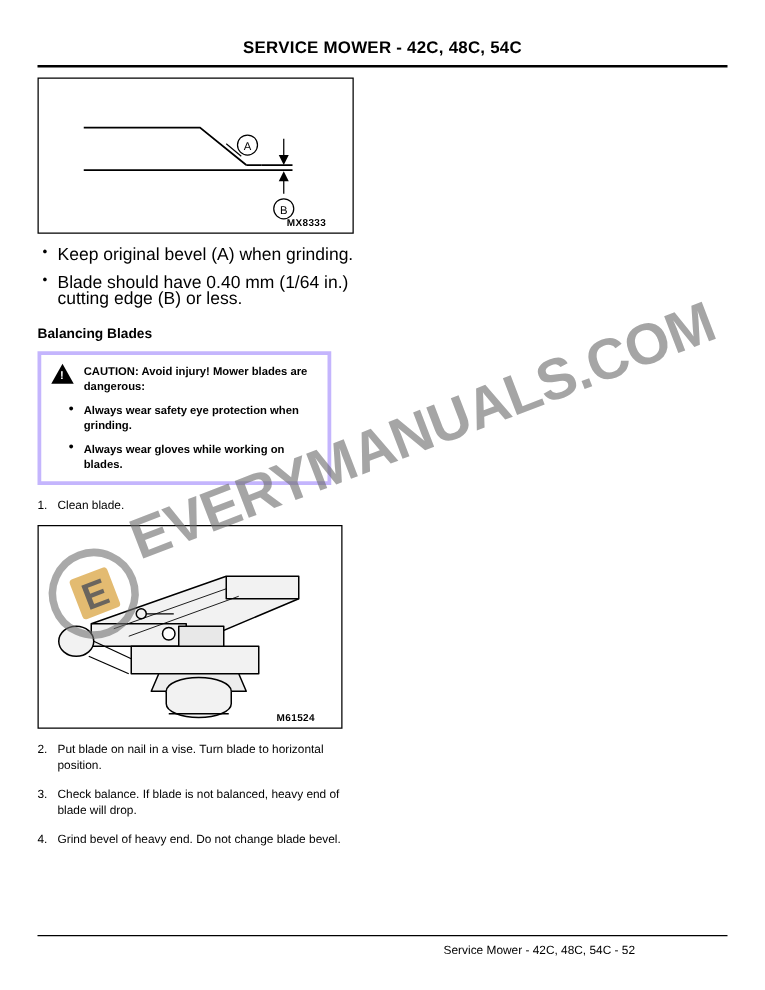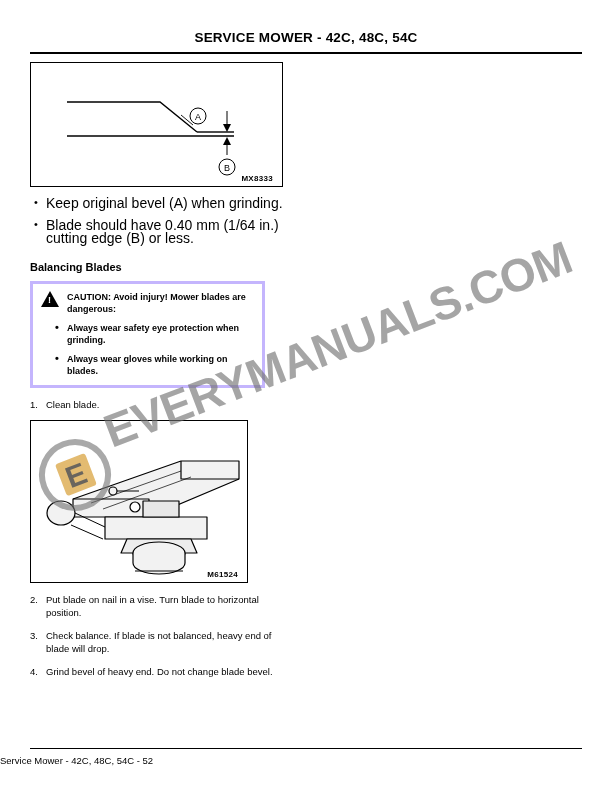--- a/index.html
+++ b/index.html
@@ -51,21 +51,21 @@
     top: 748px;
     width: 552px;
     height: 1px;
     background: #000;
   }
   .footer-text {
     position: absolute;
     left: 0;
     top: 755px;
     width: 508px;
-    text-align: left;
+    text-align: right;
     font-size: 9.5px;
   }
 
   
   .col {
     position: absolute;
     left: 30px;
     top: 62px;
     width: 255px;
   }
@@ -74,21 +74,21 @@
   .fig1 {
     position: relative;
     width: 253px;
     height: 125px;
     border: 1px solid #000;
     box-sizing: border-box;
     background: #fff;
   }
   .fig-id {
     position: absolute;
-    right: 9px;
+    right: 21px;
     bottom: 3px;
     font-size: 8px;
     font-weight: bold;
     letter-spacing: 0.3px;
   }
 
   
   .bullets {
     margin-top: 10px;
   }
@@ -183,21 +183,21 @@
   .step .num {
     position: absolute;
     left: 0;
     top: 0;
   }
 
   
   .fig2 {
     position: relative;
     margin-top: 9px;
-    width: 218px;
+    width: 244px;
     height: 163px;
     border: 1px solid #000;
     box-sizing: border-box;
     background: #fff;
   }
 
   
   .watermark {
     position: absolute;
     left: 18px;

